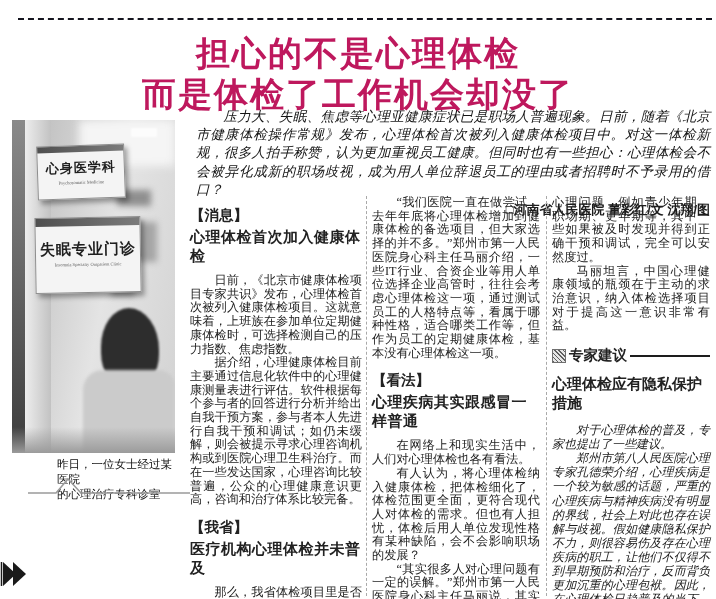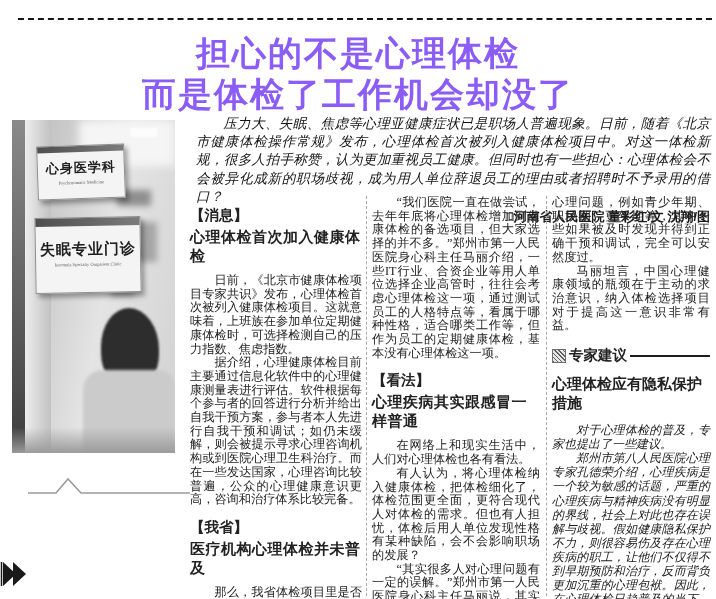--- a/index.html
+++ b/index.html
@@ -8,24 +8,24 @@
     overflow:hidden; color:#1c1c1c;
     font-family:"Liberation Serif", serif;
   }
   .top-rule {
     position:absolute; top:18px; left:18px; right:4px; height:0;
     border-top:2px dashed #15151f;
   }
   .headline {
     position:absolute; top:33px; left:0; width:716px; text-align:center;
     font-family:"Liberation Sans", sans-serif; font-weight:bold;
-    font-size:34px; line-height:41px; letter-spacing:2px; color:#8b5cf6;
-  }
-  
-  .intro-wrap { position:absolute; left:196px; top:115px; width:514px; }
+    font-size:34px; line-height:41px; letter-spacing:2px; color:#be185d;
+  }
+  
+  .intro-wrap { position:absolute; left:196px; top:108px; width:514px; }
   .intro {
     font-size:13.6px; line-height:18.2px; text-align:justify;
     text-indent:2em; font-style:italic; color:#141414;
   }
   .byline {
     margin-top:2px; text-align:right; font-style:normal;
     font-family:"Liberation Sans", sans-serif; font-weight:bold; font-size:13px;
   }
   
   .photo {
@@ -140,20 +140,24 @@
     <div class="ph-sign ph-sign2">
       <span class="bar"></span>
       <span class="sign-cn">失眠专业门诊</span>
       <span class="sign-en">Insomnia Specialty Outpatient Clinic</span>
     </div>
     <div class="ph-hair"></div>
     <div class="ph-body"></div>
     <div class="ph-floor"></div>
   </div>
 
+  <div class="caption">
+    <div>昨日，一位女士经过某医院</div>
+    <div>的心理治疗专科诊室</div>
+  </div>
 
   <svg class="caption-divider" width="168" height="24" viewBox="0 0 168 24">
     <path d="M4 19 L32 19 L44 5 L57 19 L166 19" fill="none" stroke="#9a9a9a" stroke-width="1.5"></path>
   </svg>
 
   <div class="vsep vsep-1"></div>
   <div class="vsep vsep-2"></div>
 
   <div class="col" id="col2">
       <div class="sec-label">【消息】</div>

